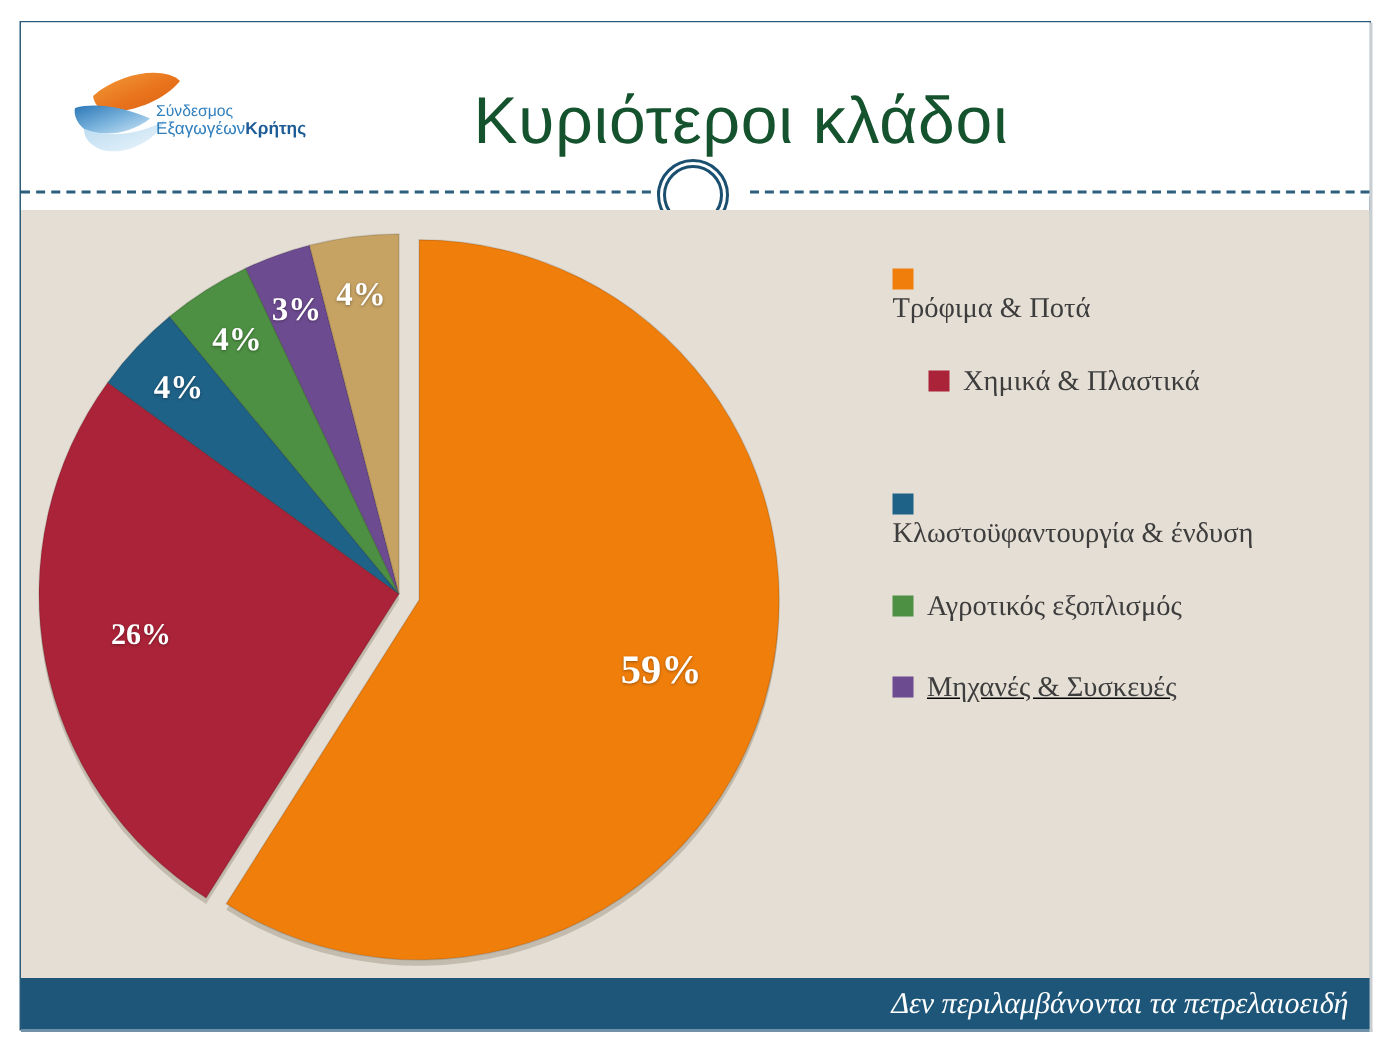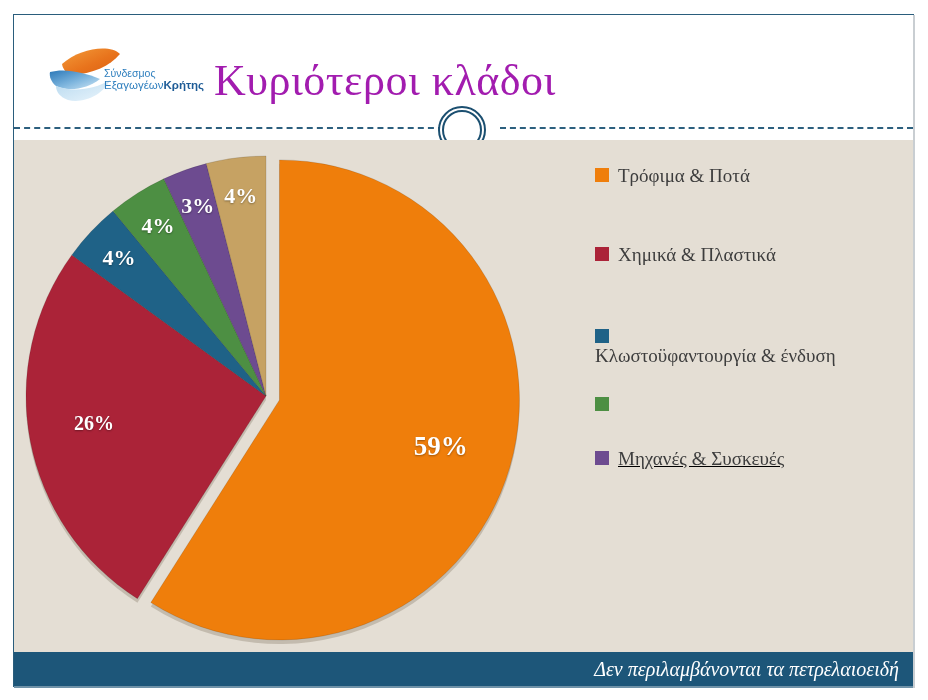--- a/index.html
+++ b/index.html
@@ -55,25 +55,26 @@
     width: 160px;
     height: 64px;
   }
   .logo svg { display: block; }
 
   .page-title {
     position: absolute;
     left: 200px;
     top: 38px;
     width: 560px;
+    text-align: center;
     font-size: 44px;
     line-height: 56px;
-    color: #a21caf;
+    color: #14532d;
     letter-spacing: 0.5px;
-    font-family: Liberation Serif, serif;
+    font-family: Liberation Sans, sans-serif;
     white-space: nowrap;
   }
 
   .dotline {
     position: absolute;
     left: 14px;
     top: 127px;
     width: 899px;
     height: 0;
     border-top: 2px dashed #2c5f7e;
@@ -260,34 +261,35 @@
           <div class="slice-label" style="font-size: 27px; left: 399.773px; top: 291.276px;">59%</div>
           <div class="slice-label" style="font-size: 20px; left: 59.9757px; top: 271.98px;">26%</div>
           <div class="slice-label" style="font-size: 22px; left: 88.5399px; top: 104.995px;">4%</div>
           <div class="slice-label" style="font-size: 22px; left: 127.477px; top: 72.7835px;">4%</div>
           <div class="slice-label" style="font-size: 22px; left: 167.21px; top: 53.3184px;">3%</div>
           <div class="slice-label" style="font-size: 22px; left: 210.233px; top: 42.9897px;">4%</div>
         </div>
     </div>
 
     <div class="legend" id="legend">
-        <div class="legend-item" style="top: 1px;">
+        <div class="legend-item" style="top: 12px; flex-direction: column;">
           <span class="legend-swatch" style="background: rgb(239, 126, 11);"></span>
           <span class="legend-label">Τρόφιμα &amp; Ποτά</span>
         </div>
-        <div class="legend-item" style="top: 80px;">
+        <div class="legend-item" style="top: 80px; margin-left: 24px;">
           <span class="legend-swatch" style="background: rgb(171, 35, 56);"></span>
           <span class="legend-label">Χημικά &amp; Πλαστικά</span>
         </div>
         <div class="legend-item" style="top: 162px; flex-direction: column;">
           <span class="legend-swatch" style="background: rgb(31, 98, 135);"></span>
           <span class="legend-label">Κλωστοϋφαντουργία &amp; ένδυση</span>
         </div>
         <div class="legend-item" style="top: 230px;">
           <span class="legend-swatch" style="background: rgb(77, 143, 67);"></span>
+          <span class="legend-label">Αγροτικός εξοπλισμός</span>
         </div>
         <div class="legend-item" style="top: 284px; text-decoration: underline;">
           <span class="legend-swatch" style="background: rgb(109, 75, 144);"></span>
           <span class="legend-label">Μηχανές &amp; Συσκευές</span>
         </div>
       </div>
   </div>
 
   <div class="footer-bar">
     <div class="footer-text">Δεν περιλαμβάνονται τα πετρελαιοειδή</div>

